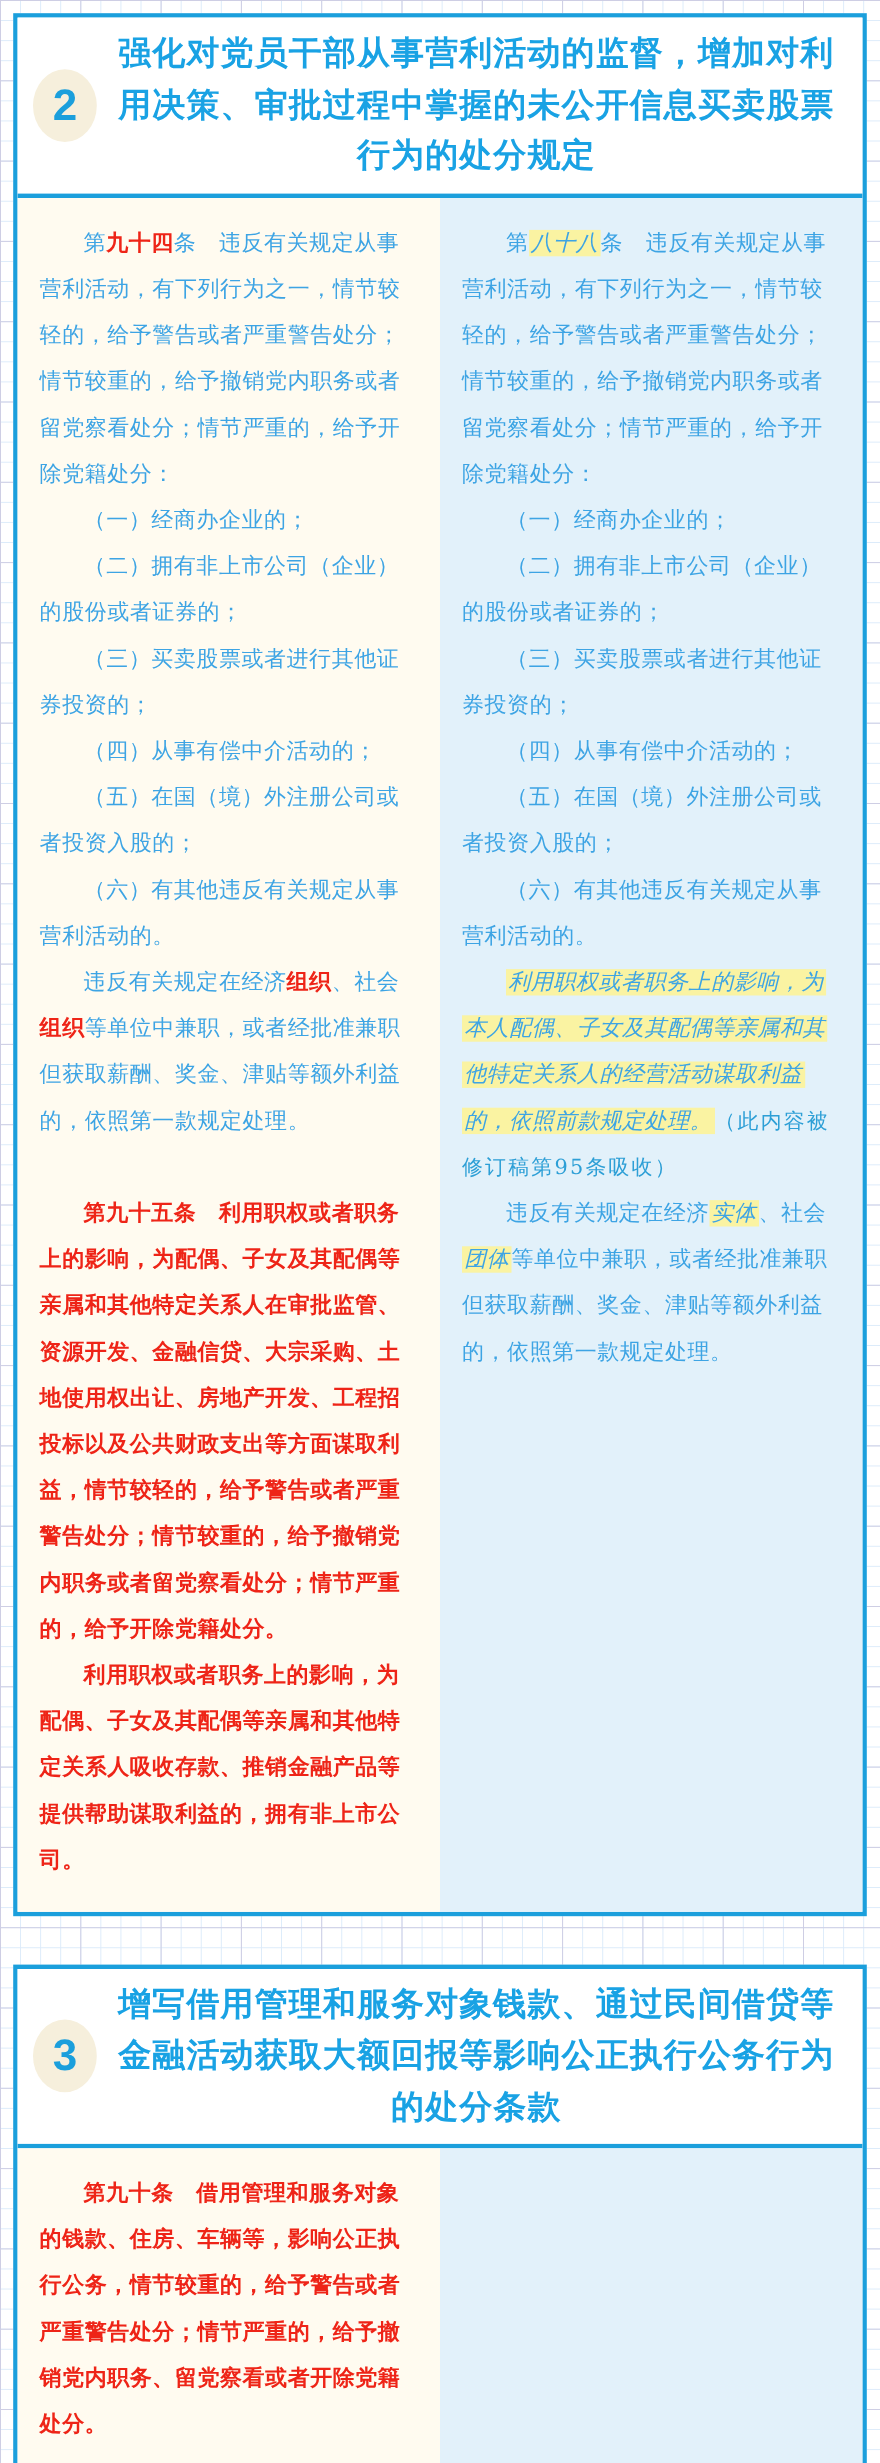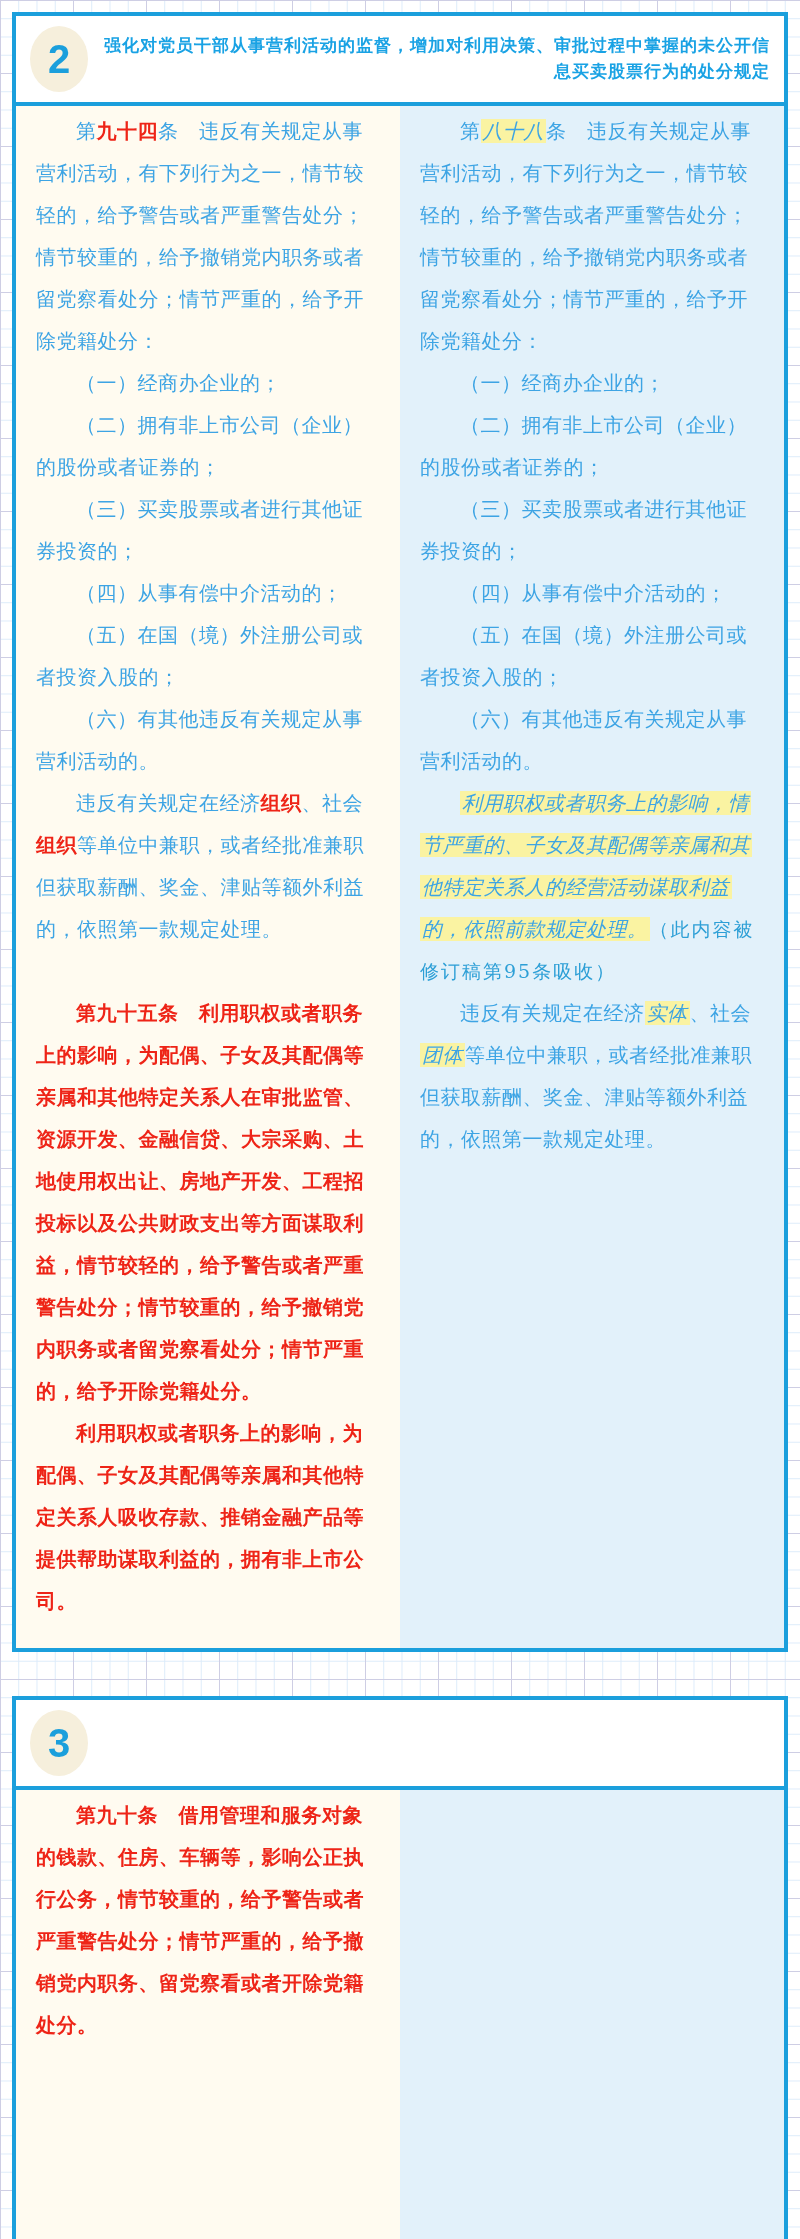--- a/index.html
+++ b/index.html
@@ -45,28 +45,28 @@
     display:flex;align-items:center;justify-content:center;
     margin-right:8px;
   }
   .badge-num{
     color:var(--accent);
     font-size:40px;font-weight:700;line-height:1;
   }
   .title{
     flex:1;margin:0;
     color:var(--title-blue);
-    font-size:17px;font-weight:700;
-    line-height:1.55;text-align:right;
+    font-size:30px;font-weight:700;
+    line-height:1.55;text-align:center;
     letter-spacing:1px;
   }
   .cols{display:flex;align-items:stretch;}
   .col{
     width:50%;
-    padding:4px 20px 26px 20px;
+    padding:20px 20px 26px 20px;
     font-size:20px;
     line-height:42px;
     letter-spacing:0.5px;
   }
   .col-old{background:var(--old-bg);}
   .col-new{background:var(--new-bg);}
   .cols-tall .col{min-height:465px;}
   .para{margin:0;text-indent:2em;}
   .para.gap-before{margin-top:42px;}
   .run-blue{color:var(--text-blue);}
@@ -112,31 +112,32 @@
           <p class="para"><span class="run-red">利用职权或者职务上的影响，为配偶、子女及其配偶等亲属和其他特定关系人吸收存款、推销金融产品等提供帮助谋取利益的，拥有非上市公司。</span></p>
         </div>
       <div class="col col-new">
           <p class="para"><span class="run-blue">第</span><span class="run-hl">八十八</span><span class="run-blue">条　违反有关规定从事营利活动，有下列行为之一，情节较轻的，给予警告或者严重警告处分；情节较重的，给予撤销党内职务或者留党察看处分；情节严重的，给予开除党籍处分：</span></p>
           <p class="para"><span class="run-blue">（一）经商办企业的；</span></p>
           <p class="para"><span class="run-blue">（二）拥有非上市公司（企业）的股份或者证券的；</span></p>
           <p class="para"><span class="run-blue">（三）买卖股票或者进行其他证券投资的；</span></p>
           <p class="para"><span class="run-blue">（四）从事有偿中介活动的；</span></p>
           <p class="para"><span class="run-blue">（五）在国（境）外注册公司或者投资入股的；</span></p>
           <p class="para"><span class="run-blue">（六）有其他违反有关规定从事营利活动的。</span></p>
-          <p class="para"><span class="run-hl">利用职权或者职务上的影响，情节严重的、子女及其配偶等亲属和其他特定关系人的经营活动谋取利益的，依照前款规定处理。</span><span class="run-kaiti">（此内容被修订稿第95条吸收）</span></p>
+          <p class="para"><span class="run-hl">利用职权或者职务上的影响，为本人配偶、子女及其配偶等亲属和其他特定关系人的经营活动谋取利益的，依照前款规定处理。</span><span class="run-kaiti">（此内容被修订稿第95条吸收）</span></p>
           <p class="para"><span class="run-blue">违反有关规定在经济</span><span class="run-hl">实体</span><span class="run-blue">、社会</span><span class="run-hl">团体</span><span class="run-blue">等单位中兼职，或者经批准兼职但获取薪酬、奖金、津贴等额外利益的，依照第一款规定处理。</span></p>
         </div>
     </div>
   </section>
 
   <section class="card">
     <header class="card-header">
       <span class="badge">
         <span class="badge-num">3</span>
       </span>
+      <h2 class="title">增写借用管理和服务对象钱款、通过民间借贷等金融活动获取大额回报等影响公正执行公务行为的处分条款</h2>
     </header>
     <div class="cols cols-tall">
       <div class="col col-old">
           <p class="para"><span class="run-red">第九十条　借用管理和服务对象的钱款、住房、车辆等，影响公正执行公务，情节较重的，给予警告或者严重警告处分；情节严重的，给予撤销党内职务、留党察看或者开除党籍处分。</span></p>
         </div>
       <div class="col col-new"></div>
     </div>
   </section>
 
 </div>

